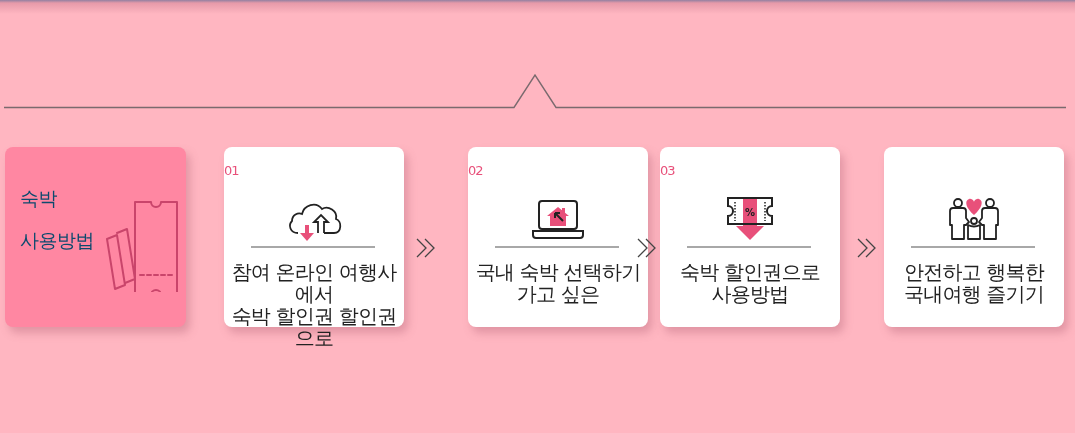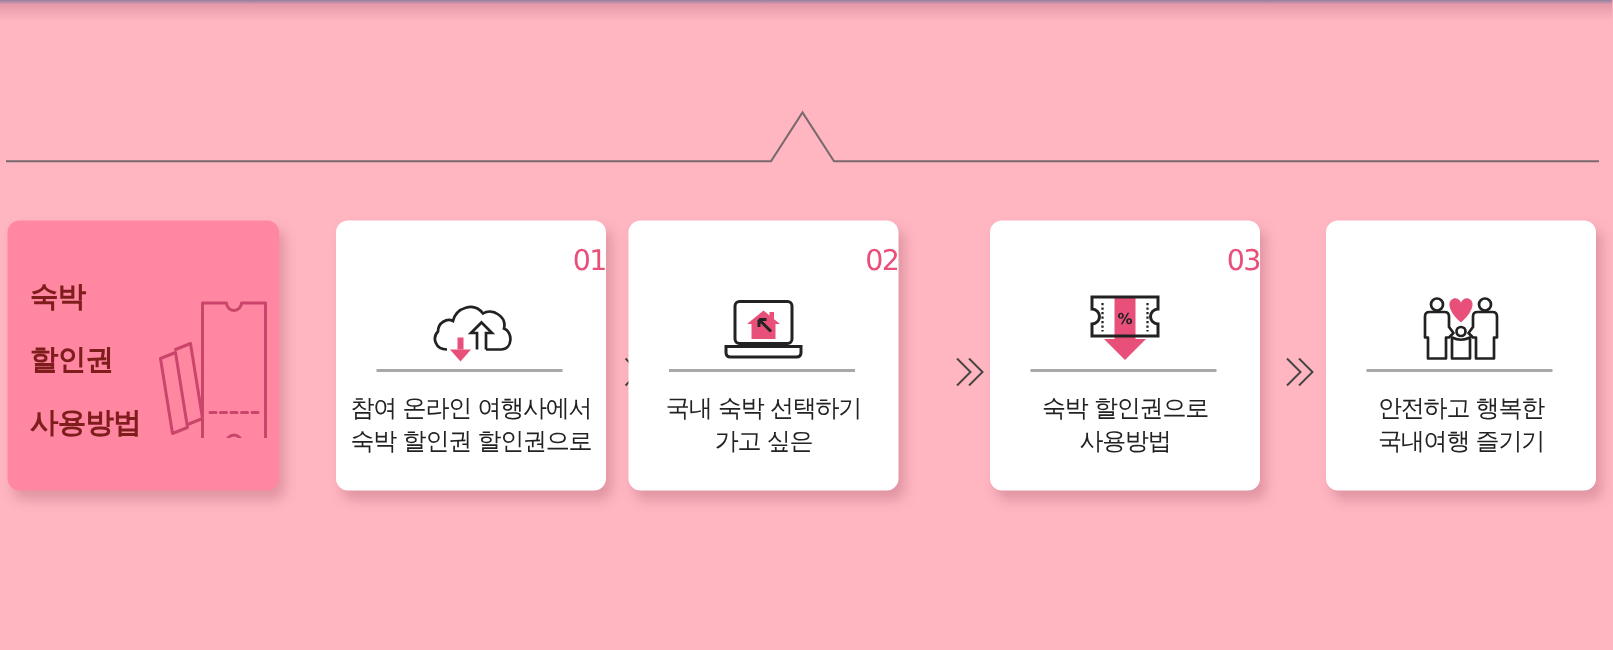--- a/index.html
+++ b/index.html
@@ -14,62 +14,61 @@
       background: linear-gradient(to bottom, rgba(110,110,150,0.75) 0px, rgba(200,120,140,0.45) 3px, rgba(255,182,193,0) 14px);
     }
     .divider-svg { position: absolute; left: 0; top: 0; }
     .intro-card {
       position: absolute; left: 5px; top: 147px; width: 181px; height: 180px;
       background: #ff87a2; border-radius: 8px;
       box-shadow: 4px 6px 8px rgba(170,90,110,0.35);
     }
     .intro-title {
       position: absolute; left: 15px; top: 30px;
-      color: #7f1d1d; font-weight: bold; font-size: 19px; line-height: 42px;
+      color: #0c4a6e; font-weight: normal; font-size: 19px; line-height: 42px;
       letter-spacing: -0.5px;
     }
     .intro-title span { display: block; }
     .intro-icon { position: absolute; left: 98px; top: 50px; }
     .step-card {
       position: absolute; top: 147px; width: 180px; height: 180px;
       background: #ffffff; border-radius: 8px;
       box-shadow: 4px 6px 8px rgba(170,90,110,0.35);
     }
     .step-num {
-      position: absolute; top: 16px; left: 0; width: 100%; text-align: right;
-      color: #e8507a; font-size: 19px; font-family: "DejaVu Sans", sans-serif;
+      position: absolute; top: 16px; left: 0; width: 100%; text-align: left;
+      color: #e8507a; font-size: 13px; font-family: "DejaVu Sans", sans-serif;
       font-weight: normal; letter-spacing: -1px;
     }
     .step-icon { position: absolute; left: 60px; top: 48px; width: 60px; height: 48px; }
     .step-rule {
       position: absolute; left: 27px; width: 124px; top: 99px; height: 2px;
       background: #a8a8a8;
     }
     .step-text {
       position: absolute; top: 114px; left: 0; width: 100%; text-align: center;
-      color: #222222; font-size: 16px; line-height: 22px; letter-spacing: -0.8px;
+      color: #222222; font-size: 20px; line-height: 22px; letter-spacing: -0.8px;
     }
     .step-text span { display: block; }
     .chevron {
       position: absolute; top: 237px; width: 24px; height: 22px;
     }
   </style>
 </head>
 <body>
 
 <div class="top-shadow"></div>
 
 <svg class="divider-svg" width="1075" height="120" viewBox="0 0 1075 120">
   <polyline points="4,107.5 514,107.5 535,75 556,107.5 1066,107.5" fill="none" stroke="#7a6a6e" stroke-width="1.4"></polyline>
 </svg>
 
 <div class="intro-card">
   <div class="intro-title">
     <span>숙박</span>
-    <span>할인권</span>
     <span>사용방법</span>
   </div>
   <svg class="intro-icon" width="75" height="95" viewBox="0 0 75 95">
     <g fill="none" stroke="#c9456b" stroke-width="2" stroke-linejoin="round" stroke-linecap="round">
       <path d="M4,42 L14,38 L22,88 L12,92 Z"></path>
       <path d="M14,36 L24,32 L32,82 L22,86"></path>
       <path d="M32,5 L48,5 A5,5 0 0 0 58,5 L74,5 L74,45 L74,60 L74,98 L58,98 A5,5 0 0 0 48,98 L32,98 Z"></path>
       <line x1="37" y1="78" x2="69" y2="78" stroke-dasharray="4,3"></line>
     </g>
   </svg>
@@ -88,21 +87,21 @@
     <span>참여 온라인 여행사에서</span>
     <span>숙박 할인권 할인권으로</span>
   </div>
 </div>
 
 <svg class="chevron" style="left:415px;" viewBox="0 0 24 22">
   <polyline points="2,2 11,11 2,20" fill="none" stroke="#444" stroke-width="1.3"></polyline>
   <polyline points="10,2 19,11 10,20" fill="none" stroke="#444" stroke-width="1.3"></polyline>
 </svg>
 
-<div class="step-card" style="left:419px;">
+<div class="step-card" style="left:468px;">
   <div class="step-num">02</div>
   <svg class="step-icon" viewBox="0 0 60 48">
     <rect x="11" y="6" width="38" height="28" rx="3" fill="none" stroke="#222" stroke-width="2"></rect>
     <path d="M5,36 L55,36 L55,40 Q55,43 52,43 L8,43 Q5,43 5,40 Z" fill="none" stroke="#222" stroke-width="2"></path>
     <polygon points="30,12 41,21 38,21 38,31 22,31 22,21 19,21" fill="#e8507a"></polygon>
     <rect x="34" y="13" width="3" height="6" fill="#e8507a"></rect>
     <path d="M27,18 L35,26 M27,18 L27,23 M27,18 L32,18" stroke="#222" stroke-width="2" fill="none"></path>
   </svg>
   <div class="step-rule"></div>
   <div class="step-text">

